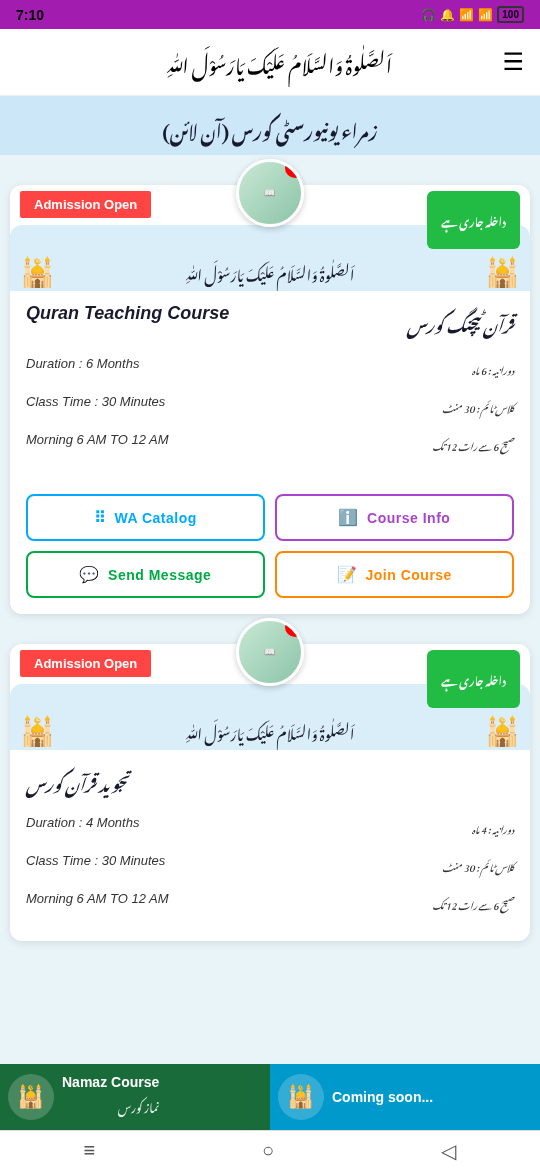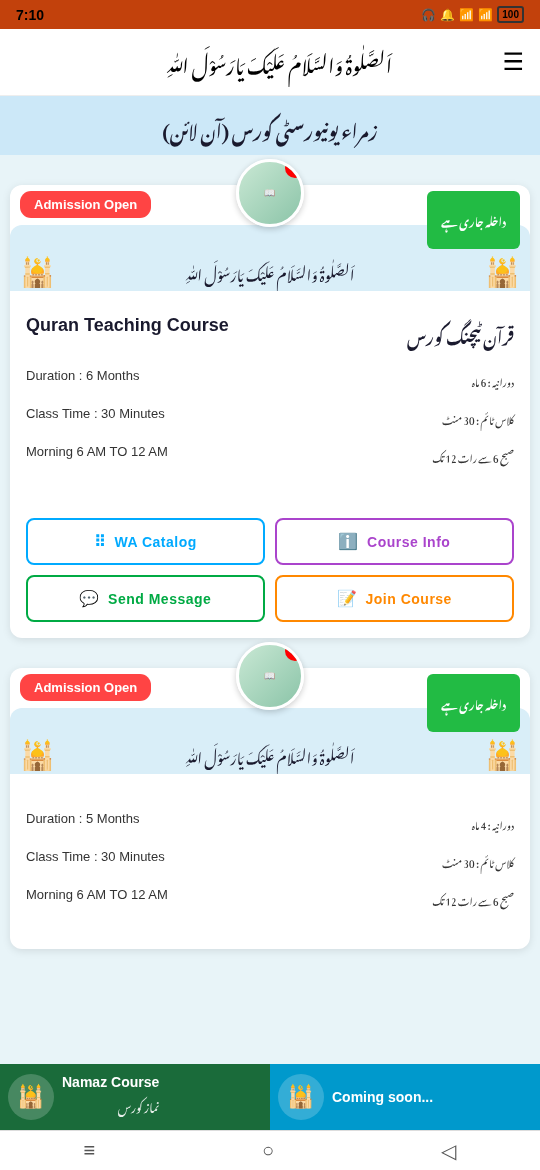--- a/index.html
+++ b/index.html
@@ -7,21 +7,21 @@
     body {
       width: 540px;
       min-height: 1170px;
       font-family: 'Segoe UI', Arial, sans-serif;
       background: #e8f4f8;
       overflow-x: hidden;
     }
 
     
     .status-bar {
-      background: #c2410c;
+      background: #a21caf;
       display: flex;
       justify-content: space-between;
       align-items: center;
       padding: 6px 16px;
       font-size: 14px;
       font-weight: bold;
     }
     .status-right {
       display: flex;
       align-items: center;
@@ -97,21 +97,21 @@
       position: relative;
       height: 40px;
     }
 
     .admission-badge {
       background: #ff4444;
       color: white;
       font-size: 13px;
       font-weight: bold;
       padding: 6px 14px;
-      border-radius: 11px;
+      border-radius: 2px;
       margin-top: 6px;
     }
 
     .daakhila-badge {
       background: #22bb44;
       color: white;
       font-size: 11px;
       font-weight: bold;
       padding: 15px 14px;
       border-radius: 6px;
@@ -142,21 +142,22 @@
       justify-content: space-between;
       align-items: center;
       padding: 0 10px;
     }
 
     .mosque-icon {
       font-size: 28px;
     }
 
     .course-info-section {
-      padding: 24px 16px;
+      padding: 12px 16px;
+      font-style: italic;
     }
 
     .course-title-row {
       display: flex;
       justify-content: space-between;
       align-items: flex-start;
       margin-bottom: 8px;
     }
 
     .course-title-en {
@@ -432,23 +433,24 @@
     <div class="card-upper-section">
       <div class="mosque-icons">
         <span class="mosque-icon">🕌</span>
         <span style="font-family: 'Noto Nastaliq Urdu', serif; font-size:15px; direction:rtl; text-align:center; flex:1; color:#1a1a2e;">اَلصَّلٰوةُ وَالسَّلَامُ عَلَيْكَ يَارَسُوْلَ اللّٰهِ</span>
         <span class="mosque-icon">🕌</span>
       </div>
     </div>
 
     <div class="course-info-section">
       <div class="course-title-row">
-      </div>
-      <div class="course-details">
-        <span class="detail-en">Duration : 5 Months</span>
+        <span class="course-title-ur">تجوید قرآن کورس</span>
+      </div>
+      <div class="course-details">
+        <span class="detail-en">Duration : 4 Months</span>
         <span class="detail-ur">دورانیہ : 4 ماہ</span>
       </div>
       <div class="course-details">
         <span class="detail-en">Class Time : 30 Minutes</span>
         <span class="detail-ur">کلاس ٹائم : 30 منٹ</span>
       </div>
       <div class="course-details">
         <span class="detail-en">Morning 6 AM TO 12 AM</span>
         <span class="detail-ur">صبح 6 سے رات 12 تک</span>
       </div>

